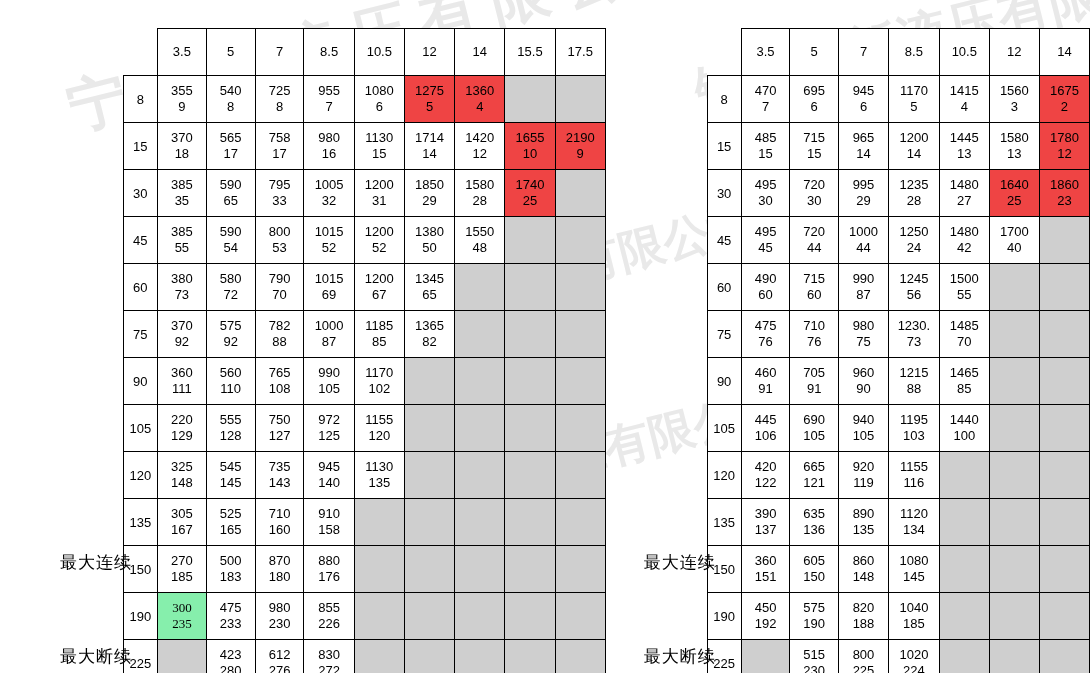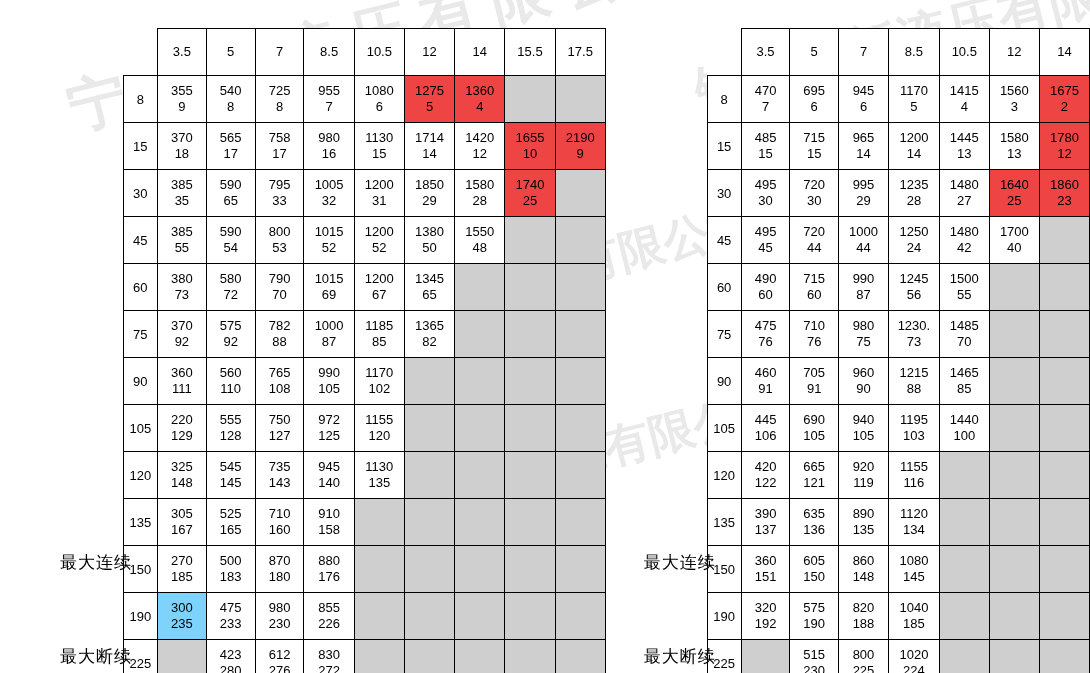--- a/index.html
+++ b/index.html
@@ -67,21 +67,21 @@
     line-height:1.25;
     font-size:13px;
     background:#ffffff;
   }
   .cell .top{display:block;}
   .cell .bot{display:block;}
   .empty{
     background:#cfcfcf;
   }
   .shade1{background:#ef4444;}
-  .shade2{background:#7dd3fc;}
+  .shade2{background:#86efac;font-family:Liberation Serif, serif;}
   .sidelabel{
     position:absolute;
     font-size:17px;
     font-family:Liberation Mono, monospace;
     color:#000;
     white-space:nowrap;
     letter-spacing:1px;
     margin-top:6px;
   }
   .leftpad{width:78px;}
@@ -798,21 +798,21 @@
                 <span class="top">1080</span>
                 <span class="bot">145</span>
               </td>
               <td class="cell empty"></td>
               <td class="cell empty"></td>
               <td class="cell empty"></td>
             </tr>
             <tr>
               <td class="rowlabel">190</td>
               <td class="cell">
-                <span class="top">320</span>
+                <span class="top">450</span>
                 <span class="bot">192</span>
               </td>
               <td class="cell">
                 <span class="top">575</span>
                 <span class="bot">190</span>
               </td>
               <td class="cell">
                 <span class="top">820</span>
                 <span class="bot">188</span>
               </td>

